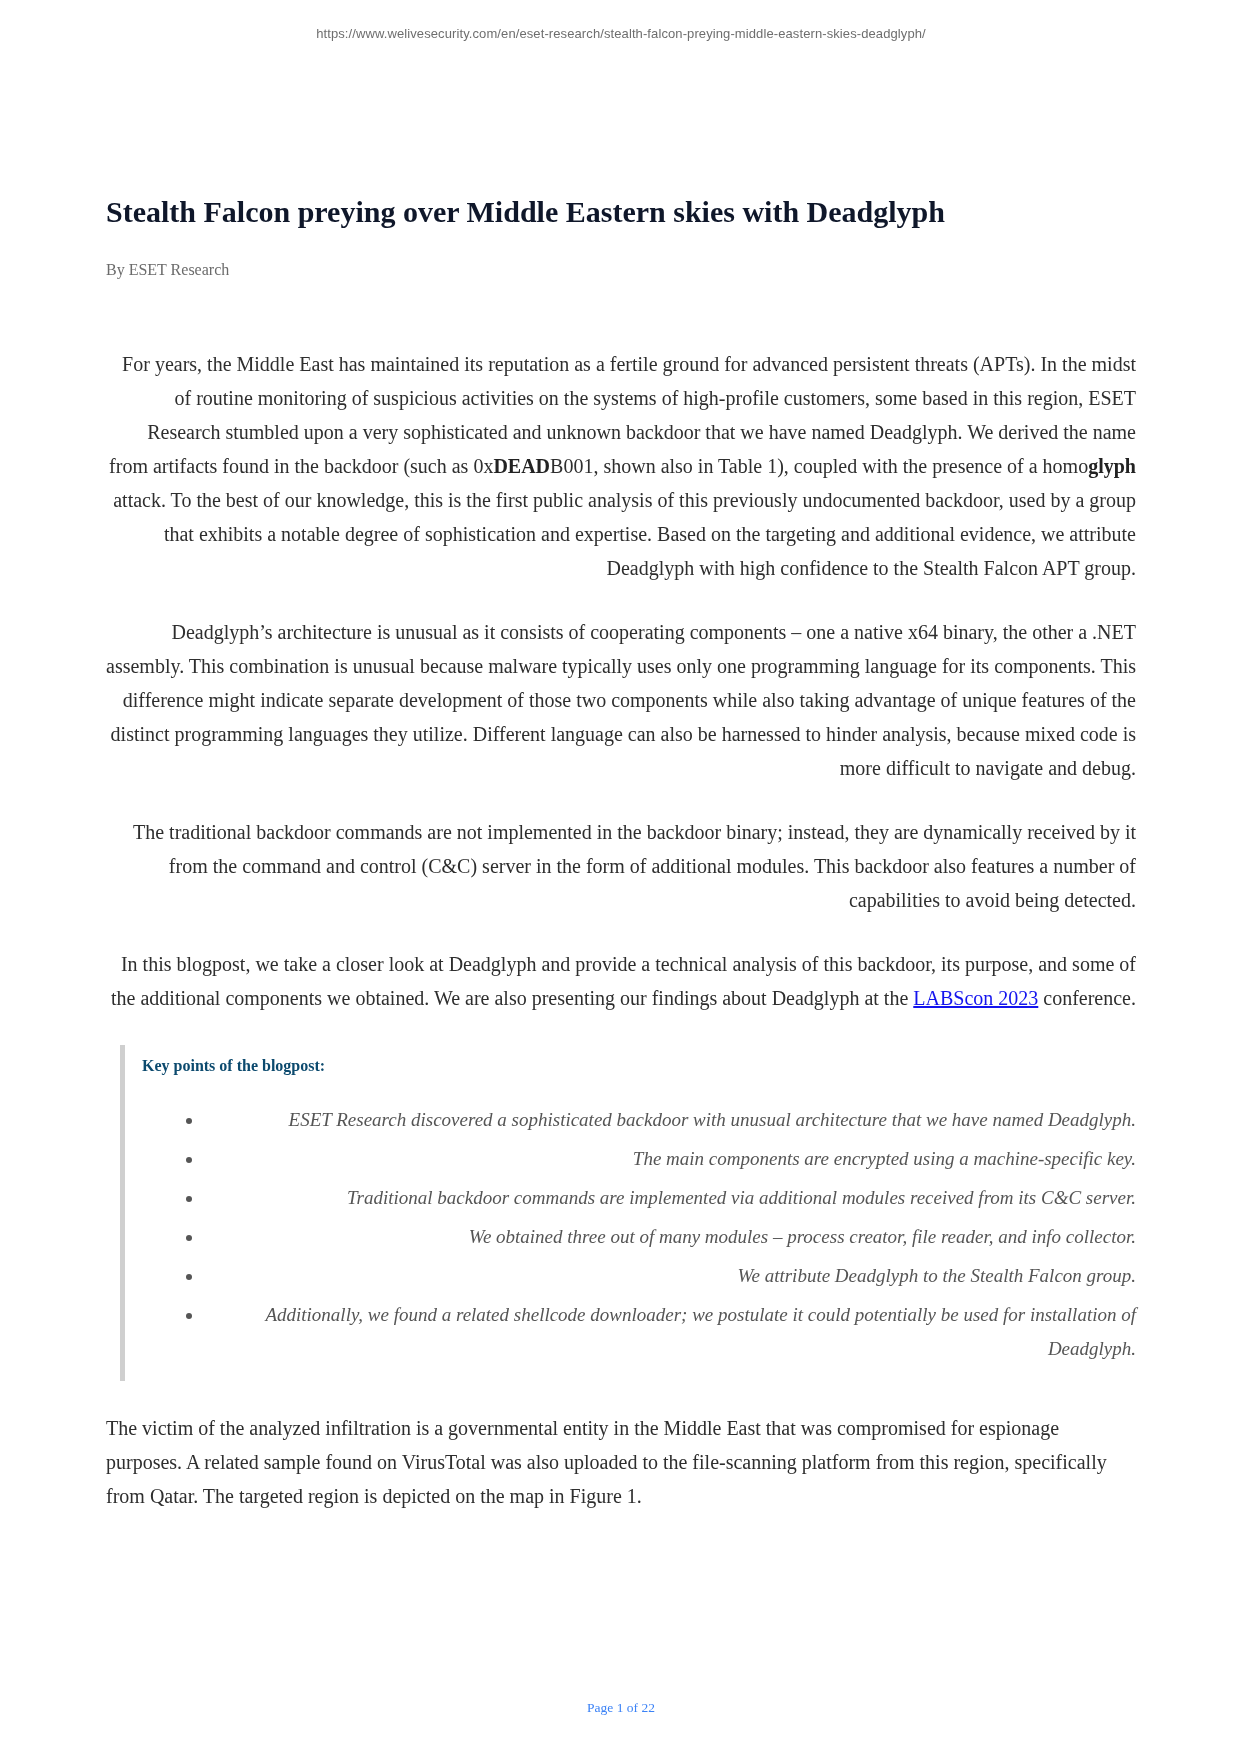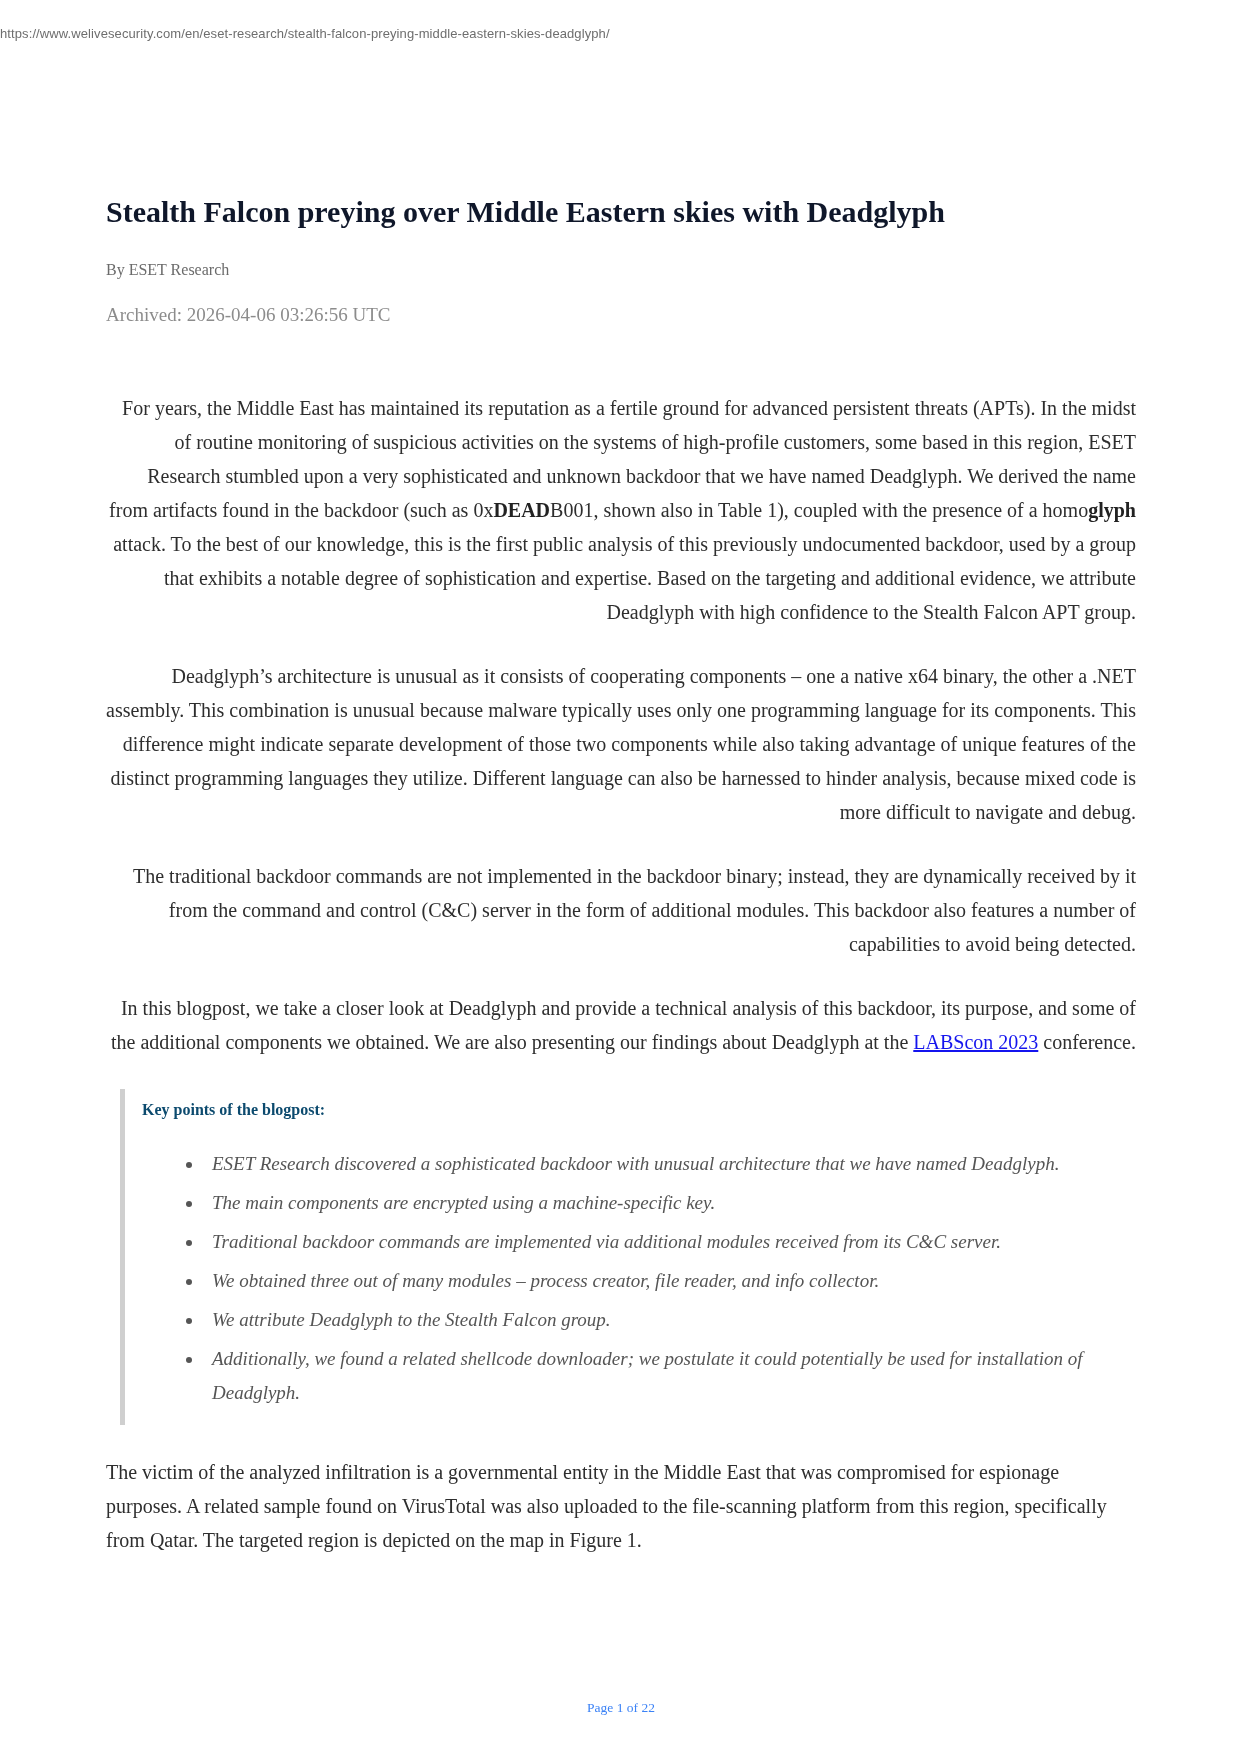--- a/index.html
+++ b/index.html
@@ -10,20 +10,21 @@
   body {
     width: 1242px;
     height: 1756px;
     position: relative;
     font-family: "Liberation Serif", serif;
     color: #2e2e2e;
     overflow: hidden;
   }
   .page-header {
     padding-top: 26px;
+    text-align: center;
     font-family: "Liberation Sans", sans-serif;
     font-size: 13px;
     color: #6e6e6e;
     letter-spacing: 0.1px;
   }
   .content {
     margin: 0 106px;
     width: 1030px;
   }
   h1.article-title {
@@ -80,20 +81,21 @@
     padding: 0 0 0 62px;
     list-style: disc;
   }
   ul.kp-list li {
     font-style: italic;
     font-size: 19px;
     line-height: 34px;
     color: #555555;
     margin-bottom: 5px;
     padding-left: 8px;
+    text-align: right;
   }
   .page-footer {
     position: absolute;
     top: 1700px;
     left: 0;
     width: 100%;
     text-align: center;
     font-family: Liberation Serif, serif;
     font-size: 13.5px;
     color: #3b82f6;
@@ -102,21 +104,20 @@
 </head>
 <body>
 
 <div class="page-header">
   <span>https://www.welivesecurity.com/en/eset-research/stealth-falcon-preying-middle-eastern-skies-deadglyph/</span>
 </div>
 
 <article class="content">
   <h1 class="article-title">Stealth Falcon preying over Middle Eastern skies with Deadglyph</h1>
   <div class="byline">By ESET Research</div>
-  <div class="archived">Archived: 2026-04-06 03:26:56 UTC</div>
 
   <div class="article-body">
       <p class="body-para"><span>For years, the Middle East has maintained its reputation as a fertile ground for advanced persistent threats (APTs). In the midst of routine monitoring of suspicious activities on the systems of high-profile customers, some based in this region, ESET Research stumbled upon a very sophisticated and unknown backdoor that we have named Deadglyph. We derived the name from artifacts found in the backdoor (such as 0x</span><b>DEAD</b><span>B001, shown also in Table 1), coupled with the presence of a homo</span><b>glyph</b><span> attack. To the best of our knowledge, this is the first public analysis of this previously undocumented backdoor, used by a group that exhibits a notable degree of sophistication and expertise. Based on the targeting and additional evidence, we attribute Deadglyph with high confidence to the Stealth Falcon APT group.</span></p>
       <p class="body-para"><span>Deadglyph’s architecture is unusual as it consists of cooperating components – one a native x64 binary, the other a .NET assembly. This combination is unusual because malware typically uses only one programming language for its components. This difference might indicate separate development of those two components while also taking advantage of unique features of the distinct programming languages they utilize. Different language can also be harnessed to hinder analysis, because mixed code is more difficult to navigate and debug.</span></p>
       <p class="body-para"><span>The traditional backdoor commands are not implemented in the backdoor binary; instead, they are dynamically received by it from the command and control (C&amp;C) server in the form of additional modules. This backdoor also features a number of capabilities to avoid being detected.</span></p>
       <p class="body-para"><span>In this blogpost, we take a closer look at Deadglyph and provide a technical analysis of this backdoor, its purpose, and some of the additional components we obtained. We are also presenting our findings about Deadglyph at the </span><a class="inline-link" href="#">LABScon 2023</a><span> conference.</span></p>
     </div>
 
   <blockquote class="key-points">
     <div class="kp-heading">Key points of the blogpost:</div>

